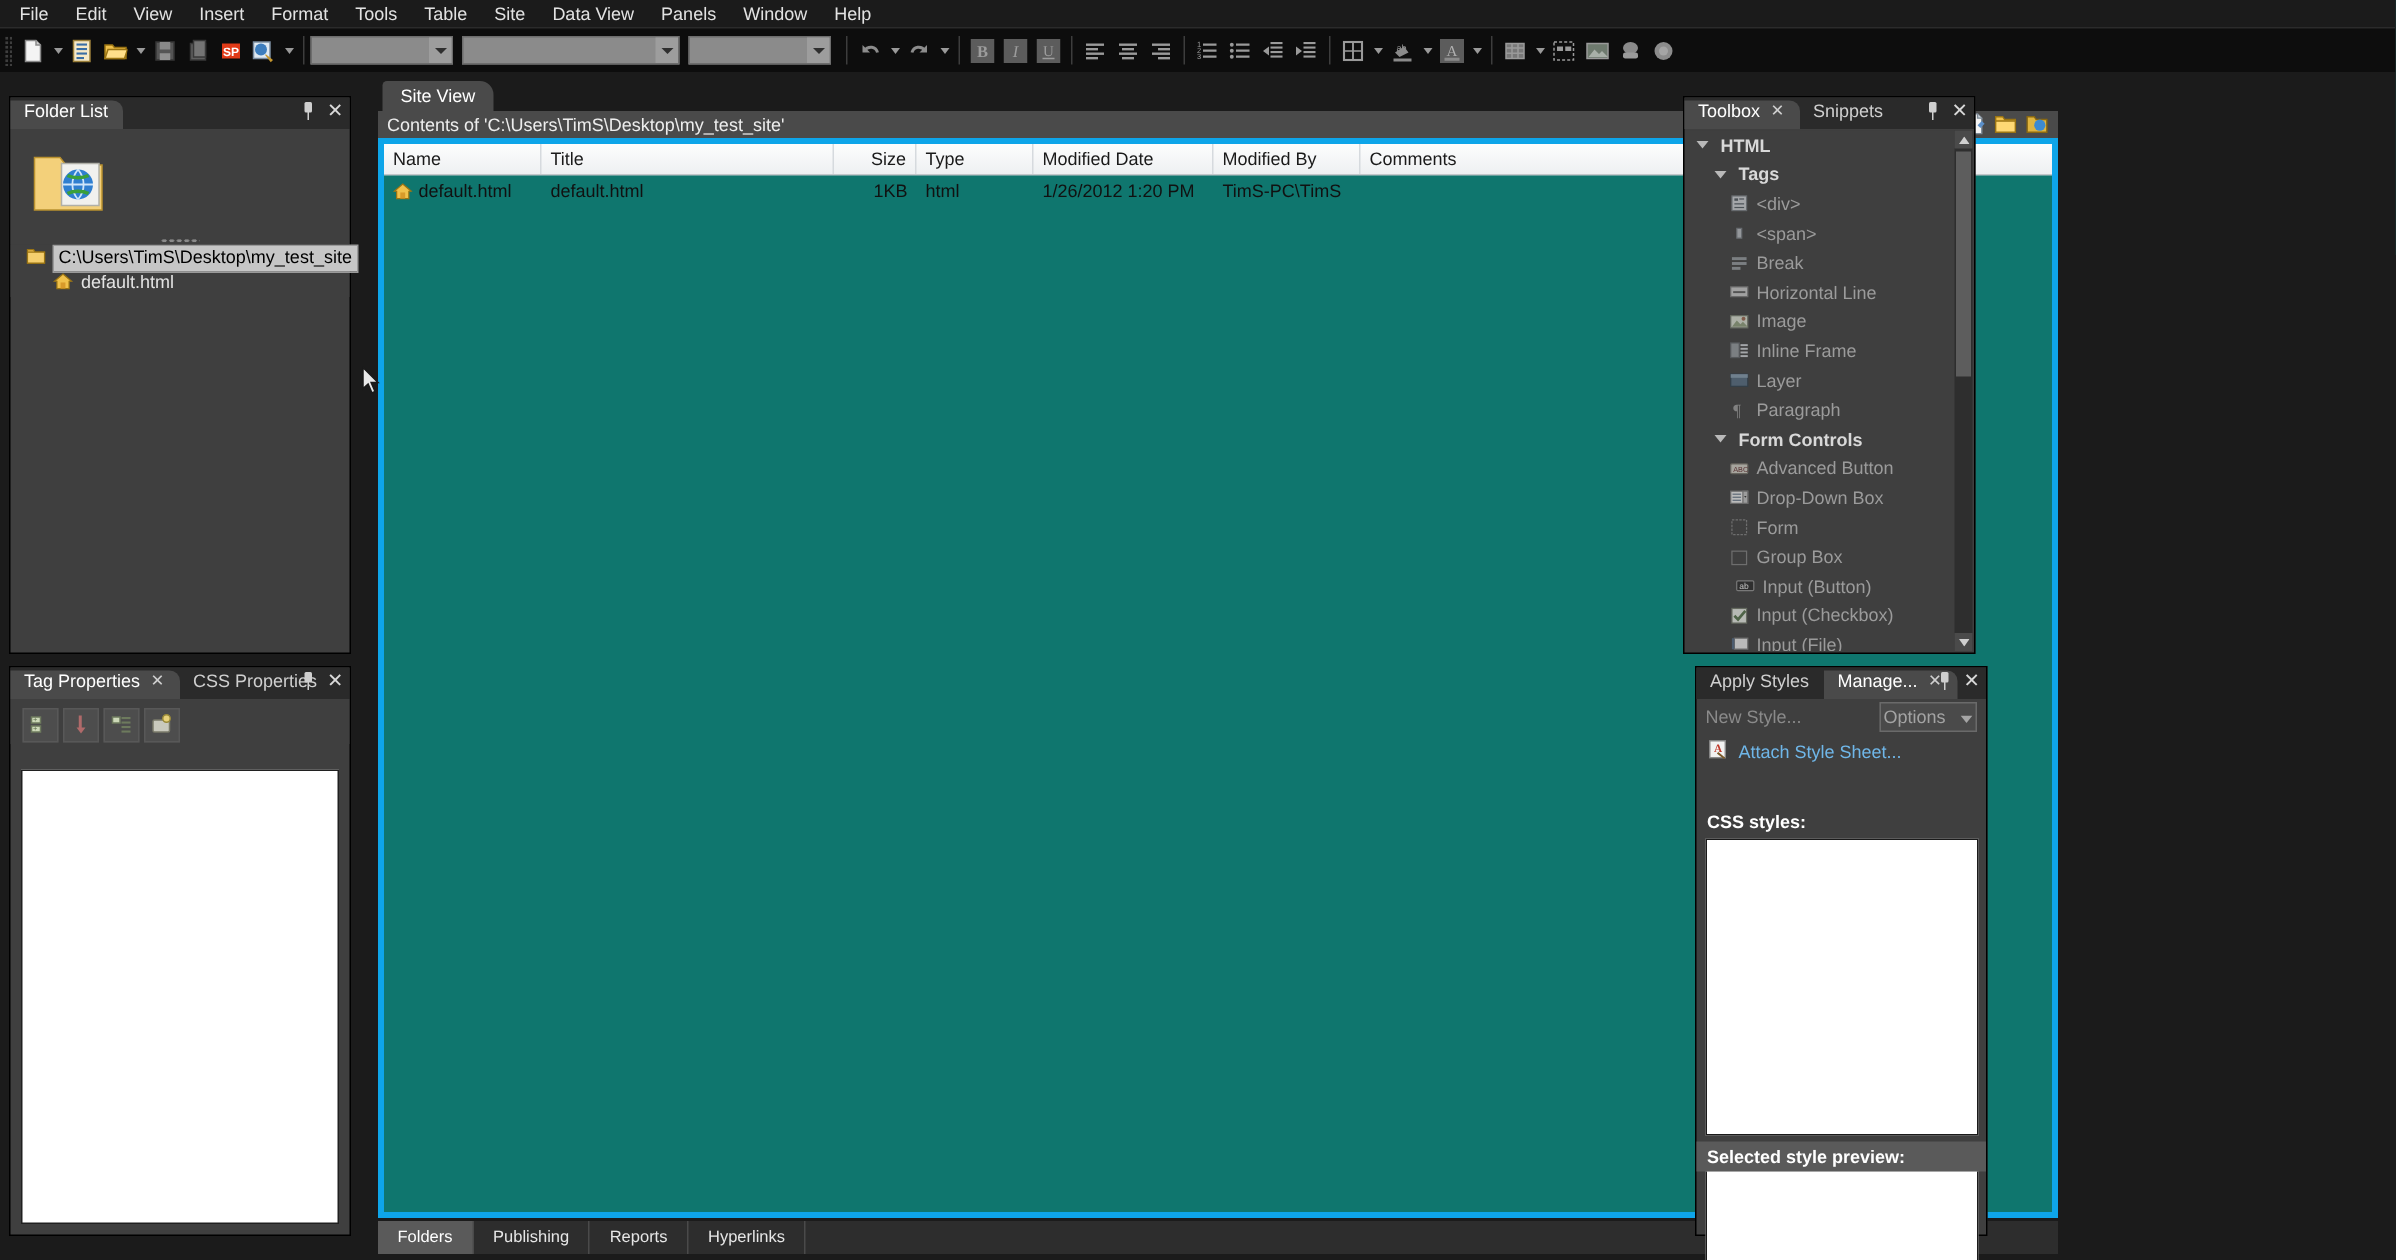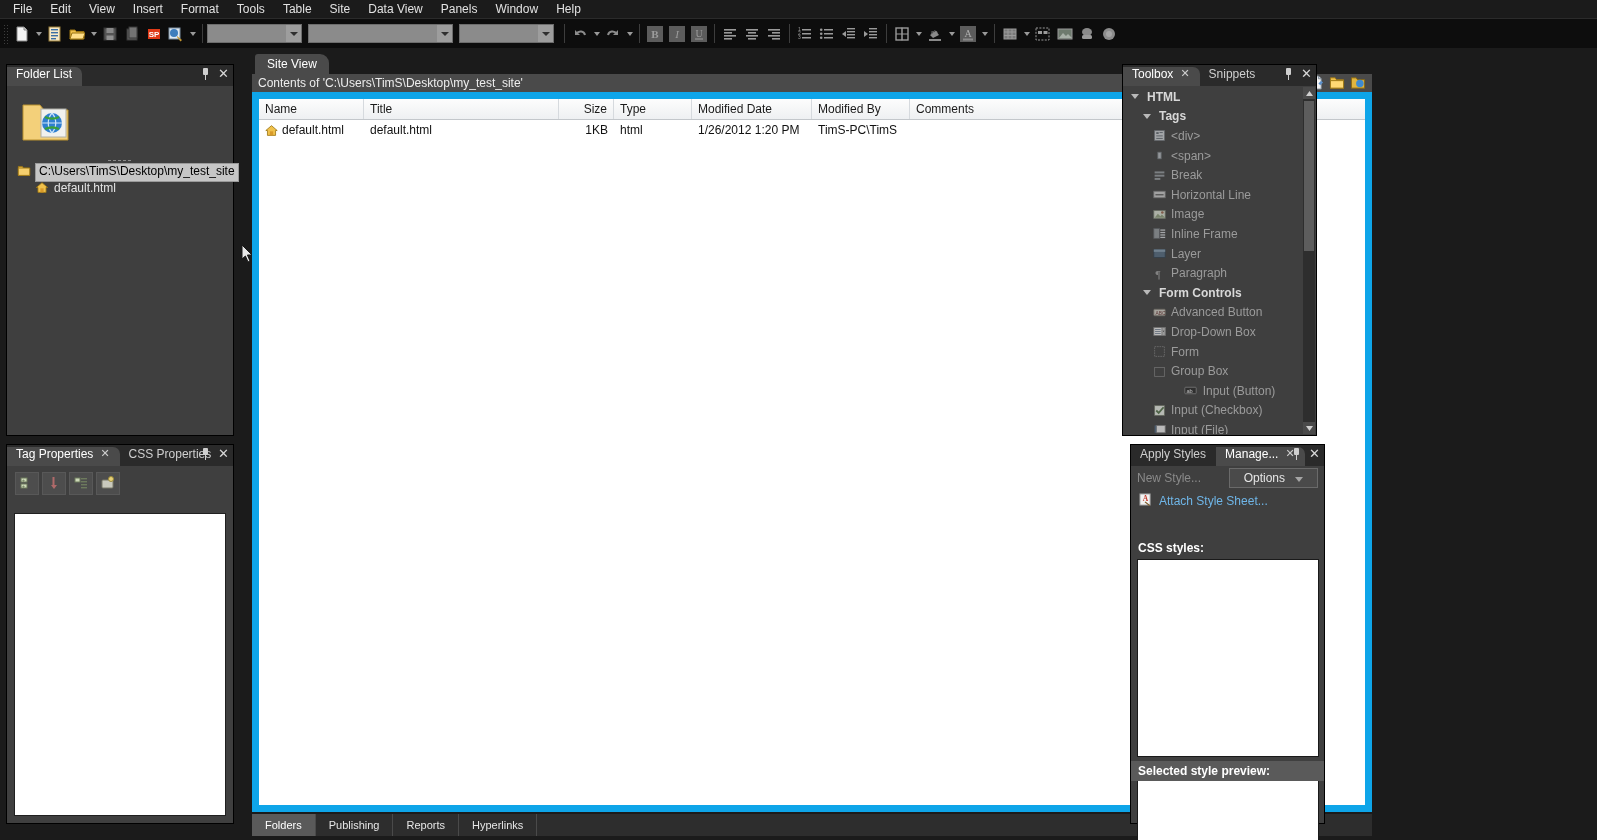--- a/index.html
+++ b/index.html
@@ -77,21 +77,21 @@
   .tp-white { background:#fff; position:absolute; left:7px; right:7px; top:68px; bottom:7px; border:1px solid #202020; }
 
   
   #siteView { position:absolute; left:252px; top:4px; width:1120px; height:784px; background:#1b1b1b; border:none; }
   .sv-tabs { height:22px; display:flex; align-items:flex-end; padding-left:3px; }
   .sv-tab { height:20px; padding:0 12px; display:flex; align-items:center; font-size:12px;
             background:#4a4a4a; color:#fff; border-top-left-radius:3px; border-top-right-radius:9px; }
   .sv-contents { height:18px; background:#4a4a4a; display:flex; align-items:center;
                  padding-left:6px; color:#ededed; font-size:12px; position:relative; }
   .sv-contents .icons { position:absolute; right:6px; top:1px; display:flex; gap:5px; align-items:center; }
-  .sv-grid { background:#ffffff; position:absolute; left:0; right:0; top:40px; bottom:24px; border:7px solid #0ea5e9; }
+  .sv-grid { background:#0f766e; position:absolute; left:0; right:0; top:40px; bottom:24px; border:4px solid #0ea5e9; }
   .sv-head { display:flex; height:21px; background:linear-gradient(#fdfdfd,#eef0f2);
              border-bottom:1px solid #c3c7cb; font-size:12px; color:#1a1a1a; }
   .sv-head > div { display:flex; align-items:center; padding:0 6px; border-right:1px solid #d6dade; }
   .sv-row { display:flex; height:20px; font-size:12px; color:#111; align-items:center; }
   .sv-row > div { display:flex; align-items:center; padding:0 6px; height:20px; overflow:hidden; white-space:nowrap; }
   .col-name { width:105px; } .col-title { width:195px; }
   .col-size { width:55px; justify-content:flex-end !important; }
   .col-type { width:78px; } .col-mdate { width:120px; }
   .col-mby { width:98px; } .col-comments { flex:1; border-right:none !important; }
   .sv-bottom { position:absolute; left:0; right:0; bottom:0; height:22px;
@@ -110,22 +110,22 @@
          border-top:5px solid #b9b9b9; }
   .tb-scroll { position:absolute; right:1px; top:22px; bottom:1px; width:12px; background:#2e2e2e;
                display:flex; flex-direction:column; justify-content:space-between; }
   .sb-arrow { height:12px; background:#4a4a4a; display:flex; align-items:center; justify-content:center; }
   .sb-thumb { position:absolute; top:14px; left:1px; width:10px; height:150px; background:#5d5d5d; }
 
   
   #manageStyles { left:1130px; top:396px; width:195px; height:380px; }
   .ms-row { height:24px; display:flex; align-items:center; padding:0 6px; justify-content:space-between; }
   .ms-newstyle { color:#8a8a8a; font-size:12px; }
-  .ms-options { border:1px solid #6a6a6a; background:#4a4a4a; color:#e5e5e5; font-size:12px;
-                padding:2px 14px; display:flex; align-items:center; gap:10px; }
+  .ms-options { border:1px solid #6a6a6a; background:#4a4a4a; color:#a3a3a3; font-size:12px;
+                padding:2px 2px; display:flex; align-items:center; gap:10px; }
   .ms-attach { display:flex; align-items:center; gap:6px; padding:2px 6px 4px 7px; }
   .ms-link { color:#6fb6e8; font-size:12px; }
   .ms-label { font-weight:bold; color:#fff; font-size:12px; padding:2px 7px;margin-top:25px; }
   .ms-white { background:#fff; margin:2px 5px 0 6px; height:198px; border:1px solid #1a1a1a; }
   .ms-prevhead { background:#5a5a5a; color:#fff; font-weight:bold; font-size:12px; padding:3px 7px; margin-top:4px; }
   .ms-prevbody { background:#fff; margin:0 5px 6px 6px; height:82px; border:1px solid #1a1a1a; border-top:none; }
 
   .cursor { position:absolute; left:241px; top:196px; width:13px; height:19px; }
 </style>
 </head>
@@ -721,21 +721,21 @@
             <span>Form</span>
           </div>
           <div class="tb-item" style="padding-left: 28px;">
             <span class="tw" style="filter: grayscale(0.55) brightness(0.78);">
               <svg width="13" height="13" viewBox="0 0 16 16">
                 <rect x="2" y="3" width="12" height="11" fill="none" stroke="#8d8d8d"></rect>
               </svg>
             </span>
             <span>Group Box</span>
           </div>
-          <div class="tb-item" style="padding-left: 32px; justify-content: center;">
+          <div class="tb-item" style="padding-left: 32px;">
             <span class="tw" style="filter: grayscale(0.55) brightness(0.78);">
               <svg width="13" height="13" viewBox="0 0 16 16">
                 <rect x="1" y="4" width="14" height="8" rx="1" fill="#3c3c3c" stroke="#9a9a9a"></rect>
                 <text x="3" y="10.6" font-size="7" fill="#f0f0f0" font-family="Liberation Sans">ab</text>
               </svg>
             </span>
             <span>Input (Button)</span>
           </div>
           <div class="tb-item" style="padding-left: 28px;">
             <span class="tw" style="filter: grayscale(0.55) brightness(0.78);">

